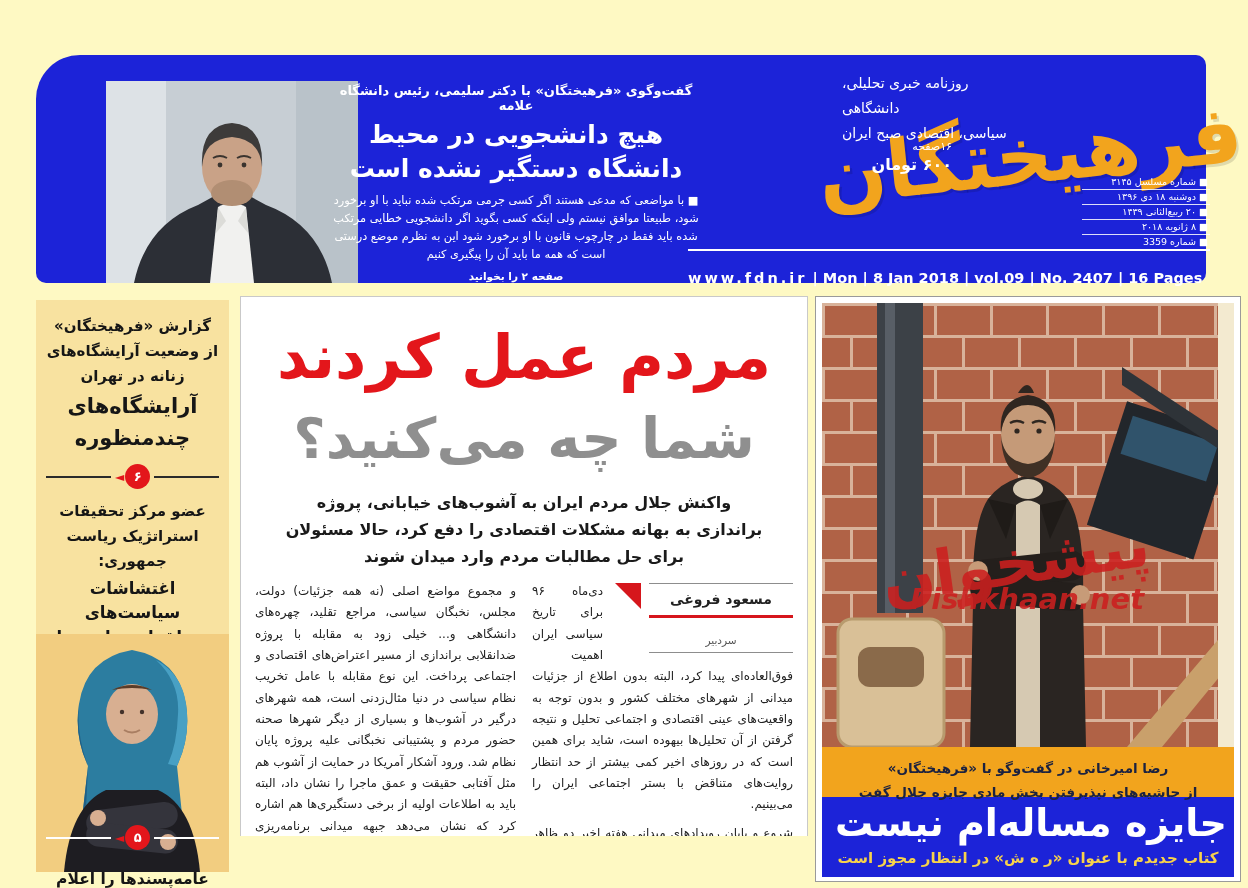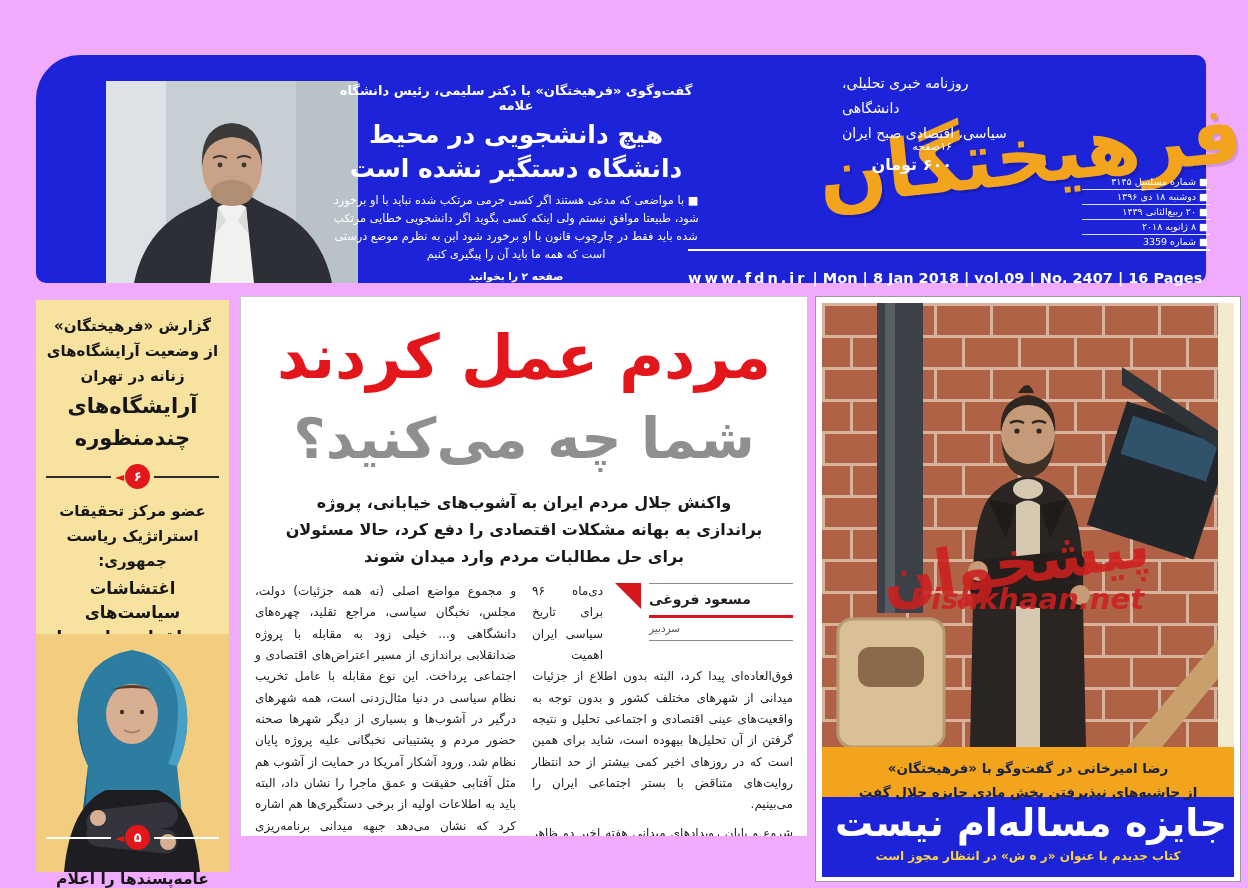--- a/index.html
+++ b/index.html
@@ -1,16 +1,16 @@
 <!DOCTYPE html>
 <html lang="fa"><head>
 <meta charset="utf-8">
 <style>
   html,body{margin:0;padding:0;background:#ffffff;}
-  .page{position:relative;width:1248px;height:888px;background:#f0abfc;overflow:hidden;
+  .page{position:relative;width:1248px;height:888px;background:#fef9c3;overflow:hidden;
         font-family:"DejaVu Sans",sans-serif;color:#1a1a1a;}
 
   
   .banner{position:absolute;left:36px;top:55px;width:1170px;height:228px;
           background:#1c23d8;border-radius:44px 10px 10px 10px;}
   .photo-salimi{position:absolute;left:70px;bottom:0;width:252px;height:202px;}
   .interview{position:absolute;left:288px;top:28px;width:384px;text-align:center;color:#fff;}
   .interview .kicker{font-size:13px;font-weight:600;margin-bottom:5px;}
   .interview .hl{font-size:25px;font-weight:bold;line-height:1.35;}
   .interview .quote{font-size:11.3px;line-height:1.62;margin-top:6px;font-weight:500;}
@@ -55,33 +55,33 @@
   .lead-red{font-size:61px;font-weight:bold;color:#e3161b;text-align:center;line-height:1.45;}
   .lead-gray{font-size:56px;font-weight:bold;color:#8f8f8f;text-align:center;line-height:1.3;
              margin-top:2px;}
   .deck{font-size:16px;font-weight:bold;text-align:center;line-height:1.68;margin:14px auto 10px;
         width:480px;}
   .cols{display:flex;gap:16px;font-size:12px;line-height:1.78;text-align:justify;color:#222;}
   .col{flex:1;min-width:0;}
   .col p{margin:0 0 7px;}
   .byline{float:right;width:178px;margin:2px 0 6px 12px;display:flex;align-items:flex-start;gap:8px;}
   .byline-text{flex:1;border-top:1px solid #8d8d8d;border-bottom:1px solid #8d8d8d;
-               padding:3px 0 3px;text-align:left;}
+               padding:3px 0 3px;text-align:center;}
   .byline-name{font-size:14px;font-weight:bold;border-bottom:3px solid #d6161c;padding-bottom:3px;}
-  .byline-role{font-size:10.5px;color:#555;padding-top:1px;}
+  .byline-role{font-size:10.5px;color:#555;padding-top:13px;}
 
   
   .photo-panel{position:absolute;left:815px;top:296px;width:426px;height:586px;
                border:1px solid #9a9a9a;box-sizing:border-box;background:#fff;padding:6px 6px 0;}
   .pp-photo{display:block;width:412px;height:444px;}
   .cap-orange{height:50px;background:#f2a41d;color:#1b2240;text-align:center;font-weight:bold;
               font-size:13.5px;line-height:1.75;padding-top:10px;box-sizing:border-box;}
   .cap-blue{height:80px;background:#1c23d8;color:#fff;text-align:center;box-sizing:border-box;}
   .cap-blue .big{font-size:38px;font-weight:bold;line-height:1.25;padding-top:3px;margin-left:6px;}
-  .cap-blue .small{color:#f7d24b;font-size:12px;font-weight:bold;margin-top:1px;}
+  .cap-blue .small{color:#f7d24b;font-size:15px;font-weight:bold;margin-top:1px;}
 </style>
 </head>
 <body>
 
 <div class="page">
 
   <div class="banner">
 
     <svg class="photo-salimi" viewBox="0 0 252 202" preserveAspectRatio="none">
       <rect width="252" height="202" fill="#c7ced4"></rect>

